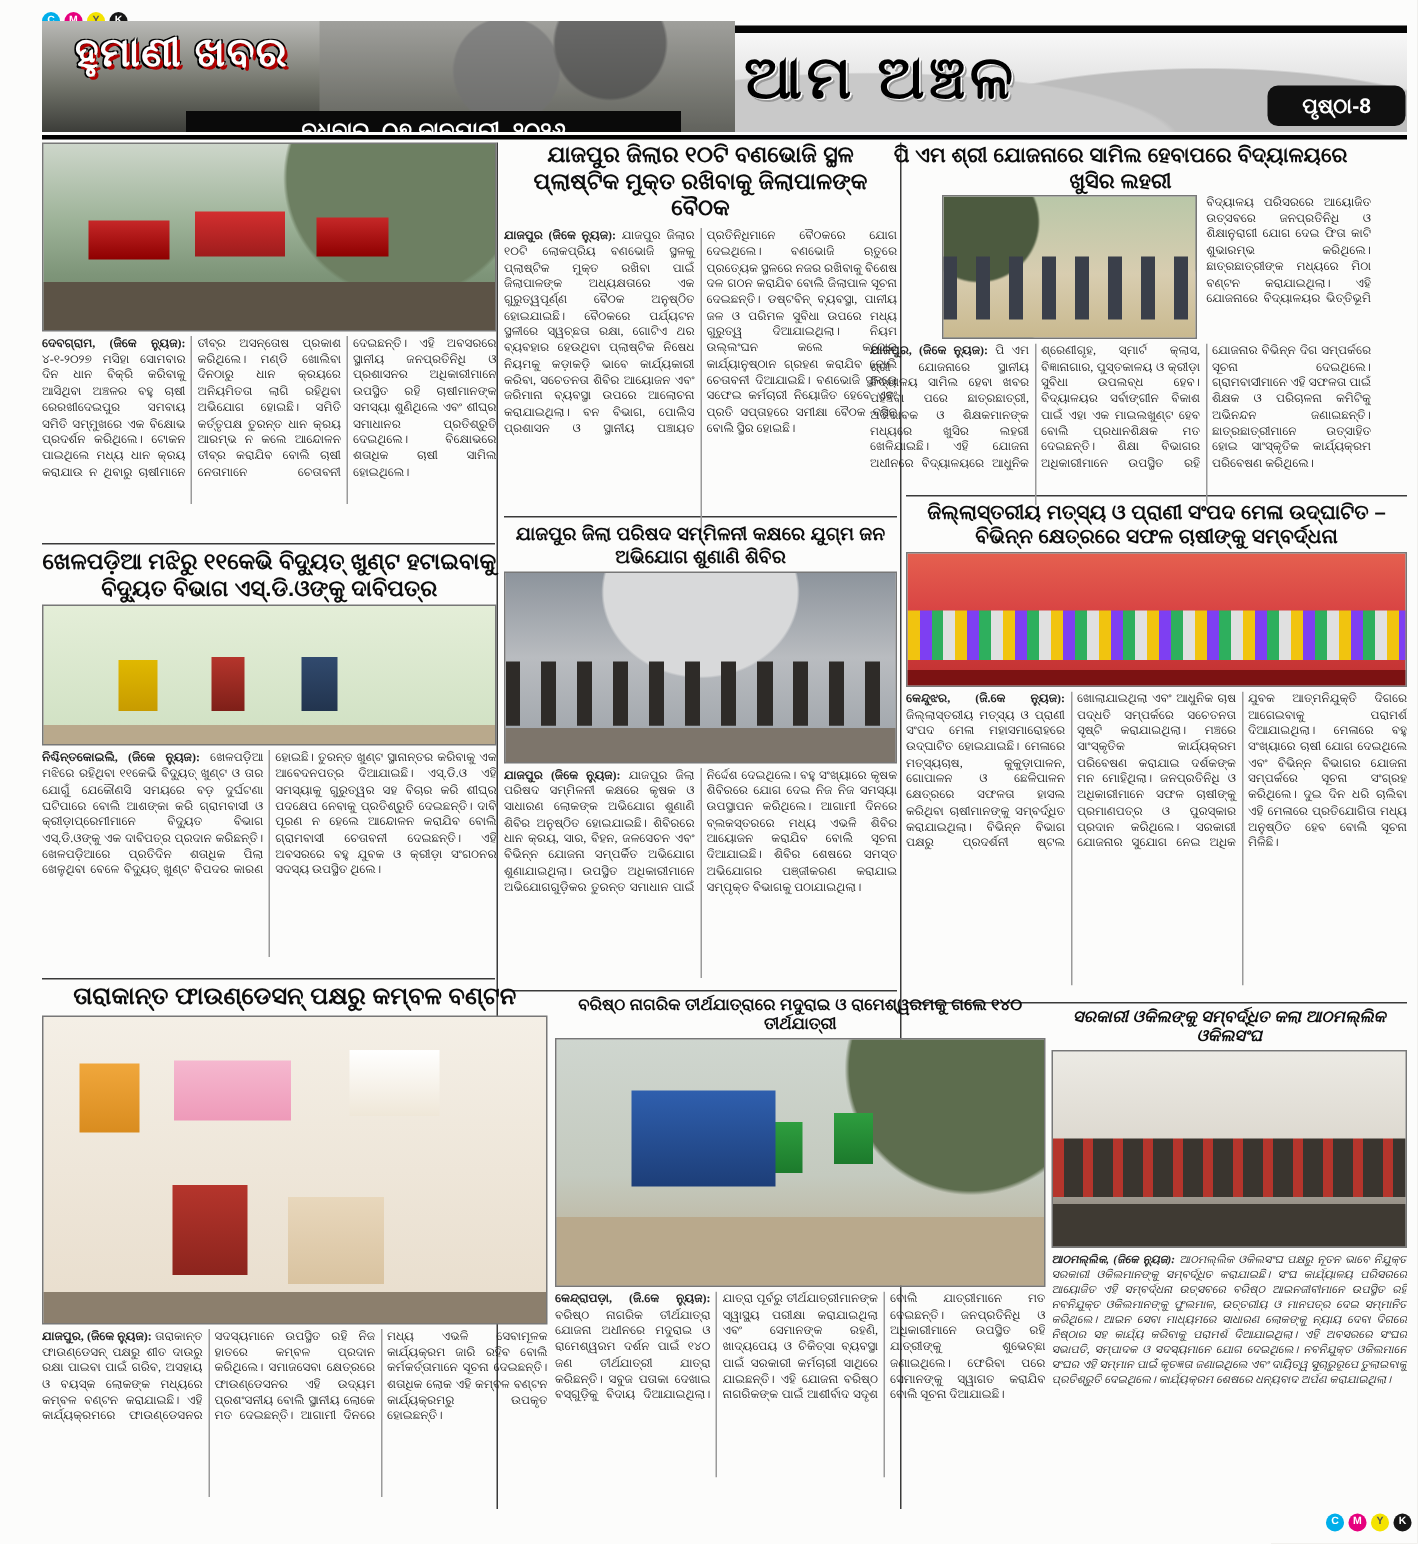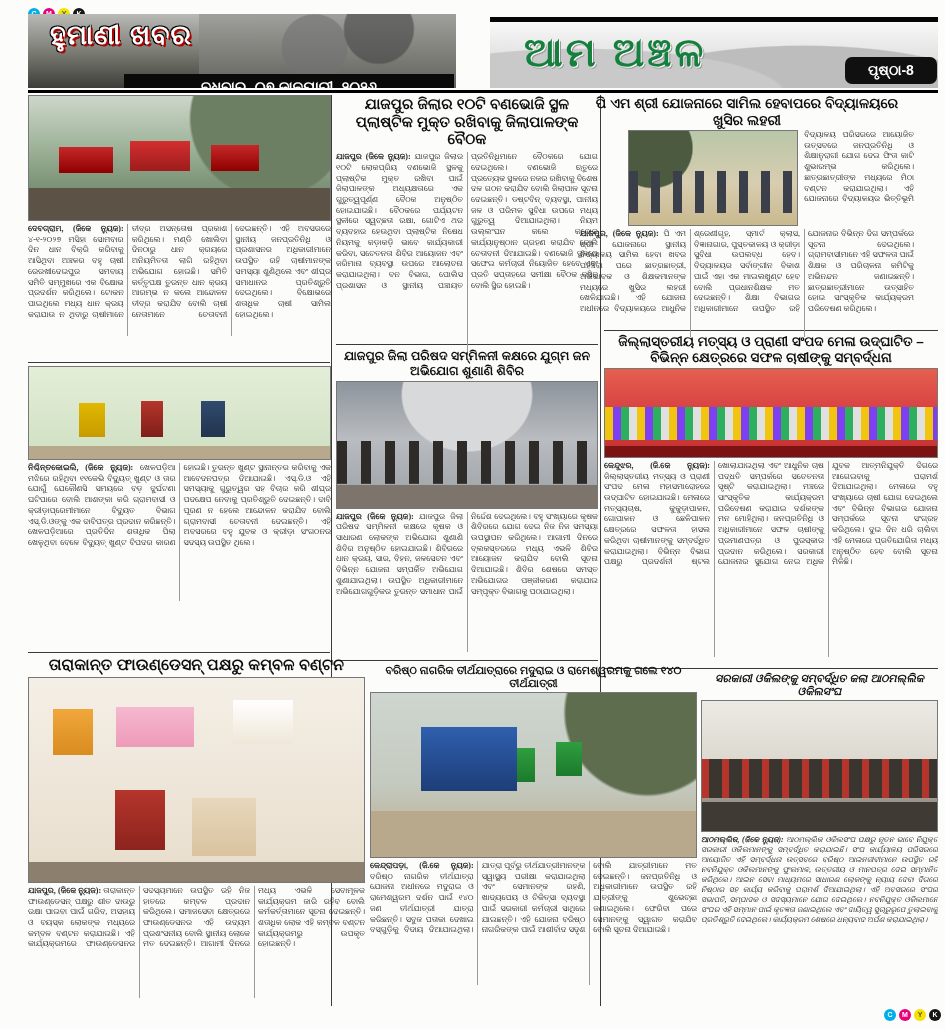--- a/index.html
+++ b/index.html
@@ -4,39 +4,39 @@
 <style>
   html,body{margin:0;padding:0;background:#e9e7e2;}
   #page{position:relative;width:945px;height:1029px;background:#fcfcfb;overflow:hidden;
         font-family:"Liberation Serif", serif;color:#1a1a1a;}
   
   .cmyk{position:absolute;display:flex;gap:3px;}
   .dot{width:12px;height:12px;border-radius:50%;color:#fff;font:bold 7px/12px "Liberation Sans",sans-serif;
        text-align:center;}
   .dot.c{background:#00aeea;}.dot.m{background:#e6007e;}.dot.y{background:#f4e300;color:#555;}.dot.k{background:#161616;}
   
-  #brandbox{position:absolute;left:28px;top:14px;width:428px;height:74px;overflow:hidden;
+  #brandbox{position:absolute;left:28px;top:14px;width:462px;height:74px;overflow:hidden;
     background:linear-gradient(180deg,#b9b9b6 0%,#8f9089 35%,#6f7168 60%,#3c3d39 100%);}
   #brandbox .foliage{position:absolute;right:0;top:0;width:60%;height:100%;
     background:radial-gradient(circle at 70% 20%,#555 0 18%,transparent 19%),
                radial-gradient(circle at 45% 45%,#777 0 22%,transparent 23%),
                linear-gradient(180deg,#9a9a96,#6b6c66);opacity:.8;}
   #brand{position:absolute;left:22px;top:6px;font-family:"Liberation Sans",sans-serif;font-weight:900;
     font-size:27px;letter-spacing:1px;color:#fdfdfd;
     text-shadow:2px 2px 0 #b00000,-1px -1px 0 #000,1px -1px 0 #000,-1px 1px 0 #000;}
   #datebar{position:absolute;left:96px;top:60px;width:330px;height:26px;background:#0a0a0a;
     color:#fff;font-family:"Liberation Sans",sans-serif;font-weight:bold;font-size:15px;
     display:flex;align-items:center;justify-content:center;}
   #mastart{position:absolute;left:490px;top:14px;width:448px;height:74px;overflow:hidden;
     background:radial-gradient(ellipse at 20% 110%,#c9c9c9 0 40%,transparent 41%),
                radial-gradient(ellipse at 70% 120%,#bdbdbd 0 45%,transparent 46%),
                linear-gradient(180deg,#fdfdfd 0%,#e8e8e8 45%,#cfcfcf 100%);}
   #topbar{position:absolute;left:490px;top:17px;width:448px;height:5px;background:#050505;}
-  #papertitle{position:absolute;left:524px;top:30px;font-family:"Liberation Sans",sans-serif;
-    font-weight:900;font-size:40px;letter-spacing:3px;color:#15803d;
+  #papertitle{position:absolute;left:496px;top:30px;font-family:"Liberation Sans",sans-serif;
+    font-weight:900;font-size:40px;letter-spacing:3px;color:#000000;
     text-shadow:1px 1px 0 #fff,2px 2px 0 #9a9a9a;}
   #pagebadge{position:absolute;left:845px;top:57px;width:92px;height:27px;background:#101010;
     border-radius:7px;color:#fff;font-family:"Liberation Sans",sans-serif;font-weight:bold;font-size:14px;
     display:flex;align-items:center;justify-content:center;}
   .mainrule{position:absolute;left:28px;top:90px;width:910px;height:3px;background:#000;}
   
   .vr{position:absolute;width:1px;background:#3a3a3a;}
   .hr{position:absolute;height:1px;background:#3a3a3a;}
   
   .article{position:absolute;}
@@ -150,20 +150,21 @@
         <span>ବିଦ୍ୟାଳୟ ପରିସରରେ ଆୟୋଜିତ ଉତ୍ସବରେ ଜନପ୍ରତିନିଧି ଓ ଶିକ୍ଷାନୁରାଗୀ ଯୋଗ ଦେଇ ଫିତା କାଟି ଶୁଭାରମ୍ଭ କରିଥିଲେ। ଛାତ୍ରଛାତ୍ରୀଙ୍କ ମଧ୍ୟରେ ମିଠା ବଣ୍ଟନ କରାଯାଇଥିଲା। ଏହି ଯୋଜନାରେ ବିଦ୍ୟାଳୟର ଭିତ୍ତିଭୂମି ବିକାଶ ହେବ ବୋଲି ସମସ୍ତେ ଆଶା ରଖିଛନ୍ତି।</span>
       </div>
     </div>
     <div class="body" style="height:108px;column-count:3;">
       <b>ଯାଜପୁର, (ଜିକେ ନ୍ୟୁଜ):</b>
       <span>ପି ଏମ ଶ୍ରୀ ଯୋଜନାରେ ସ୍ଥାନୀୟ ବିଦ୍ୟାଳୟ ସାମିଲ ହେବା ଖବର ପହଞ୍ଚିବା ପରେ ଛାତ୍ରଛାତ୍ରୀ, ଅଭିଭାବକ ଓ ଶିକ୍ଷକମାନଙ୍କ ମଧ୍ୟରେ ଖୁସିର ଲହରୀ ଖେଳିଯାଇଛି। ଏହି ଯୋଜନା ଅଧୀନରେ ବିଦ୍ୟାଳୟରେ ଆଧୁନିକ ଶ୍ରେଣୀଗୃହ, ସ୍ମାର୍ଟ କ୍ଲାସ, ବିଜ୍ଞାନାଗାର, ପୁସ୍ତକାଳୟ ଓ କ୍ରୀଡ଼ା ସୁବିଧା ଉପଲବ୍ଧ ହେବ। ବିଦ୍ୟାଳୟର ସର୍ବାଙ୍ଗୀନ ବିକାଶ ପାଇଁ ଏହା ଏକ ମାଇଲଖୁଣ୍ଟ ହେବ ବୋଲି ପ୍ରଧାନଶିକ୍ଷକ ମତ ଦେଇଛନ୍ତି। ଶିକ୍ଷା ବିଭାଗର ଅଧିକାରୀମାନେ ଉପସ୍ଥିତ ରହି ଯୋଜନାର ବିଭିନ୍ନ ଦିଗ ସମ୍ପର୍କରେ ସୂଚନା ଦେଇଥିଲେ। ଗ୍ରାମବାସୀମାନେ ଏହି ସଫଳତା ପାଇଁ ଶିକ୍ଷକ ଓ ପରିଚାଳନା କମିଟିକୁ ଅଭିନନ୍ଦନ ଜଣାଇଛନ୍ତି। ଛାତ୍ରଛାତ୍ରୀମାନେ ଉତ୍ସାହିତ ହୋଇ ସାଂସ୍କୃତିକ କାର୍ଯ୍ୟକ୍ରମ ପରିବେଷଣ କରିଥିଲେ।</span>
     </div>
   </div>
 
   <div class="article" style="left:28px;top:366px;width:303px;">
+    <div class="hl" style="font-size:15px;">ଖେଳପଡ଼ିଆ ମଝିରୁ ୧୧କେଭି ବିଦ୍ୟୁତ୍ ଖୁଣ୍ଟ ହଟାଇବାକୁ ବିଦ୍ୟୁତ ବିଭାଗ ଏସ୍.ଡି.ଓଙ୍କୁ ଦାବିପତ୍ର</div>
     <div class="photo ph-a4"></div>
     <div class="body" style="height:138px;column-count:2;">
       <b>ନିଶ୍ଚିନ୍ତକୋଇଲି, (ଜିକେ ନ୍ୟୁଜ):</b>
       <span>ଖେଳପଡ଼ିଆ ମଝିରେ ରହିଥିବା ୧୧କେଭି ବିଦ୍ୟୁତ୍ ଖୁଣ୍ଟ ଓ ତାର ଯୋଗୁଁ ଯେକୌଣସି ସମୟରେ ବଡ଼ ଦୁର୍ଘଟଣା ଘଟିପାରେ ବୋଲି ଆଶଙ୍କା କରି ଗ୍ରାମବାସୀ ଓ କ୍ରୀଡ଼ାପ୍ରେମୀମାନେ ବିଦ୍ୟୁତ ବିଭାଗ ଏସ୍.ଡି.ଓଙ୍କୁ ଏକ ଦାବିପତ୍ର ପ୍ରଦାନ କରିଛନ୍ତି। ଖେଳପଡ଼ିଆରେ ପ୍ରତିଦିନ ଶତାଧିକ ପିଲା ଖେଳୁଥିବା ବେଳେ ବିଦ୍ୟୁତ୍ ଖୁଣ୍ଟ ବିପଦର କାରଣ ହୋଇଛି। ତୁରନ୍ତ ଖୁଣ୍ଟ ସ୍ଥାନାନ୍ତର କରିବାକୁ ଏକ ଆବେଦନପତ୍ର ଦିଆଯାଇଛି। ଏସ୍.ଡି.ଓ ଏହି ସମସ୍ୟାକୁ ଗୁରୁତ୍ୱର ସହ ବିଚାର କରି ଶୀଘ୍ର ପଦକ୍ଷେପ ନେବାକୁ ପ୍ରତିଶ୍ରୁତି ଦେଇଛନ୍ତି। ଦାବି ପୂରଣ ନ ହେଲେ ଆନ୍ଦୋଳନ କରାଯିବ ବୋଲି ଗ୍ରାମବାସୀ ଚେତାବନୀ ଦେଇଛନ୍ତି। ଏହି ଅବସରରେ ବହୁ ଯୁବକ ଓ କ୍ରୀଡ଼ା ସଂଗଠନର ସଦସ୍ୟ ଉପସ୍ଥିତ ଥିଲେ।</span>
     </div>
   </div>
 
   <div class="article" style="left:336px;top:349px;width:262px;">
     <div class="hl" style="font-size:12.5px;">ଯାଜପୁର ଜିଲା ପରିଷଦ ସମ୍ମିଳନୀ କକ୍ଷରେ ଯୁଗ୍ମ ଜନ ଅଭିଯୋଗ ଶୁଣାଣି ଶିବିର</div>
     <div class="photo ph-a5"></div>

